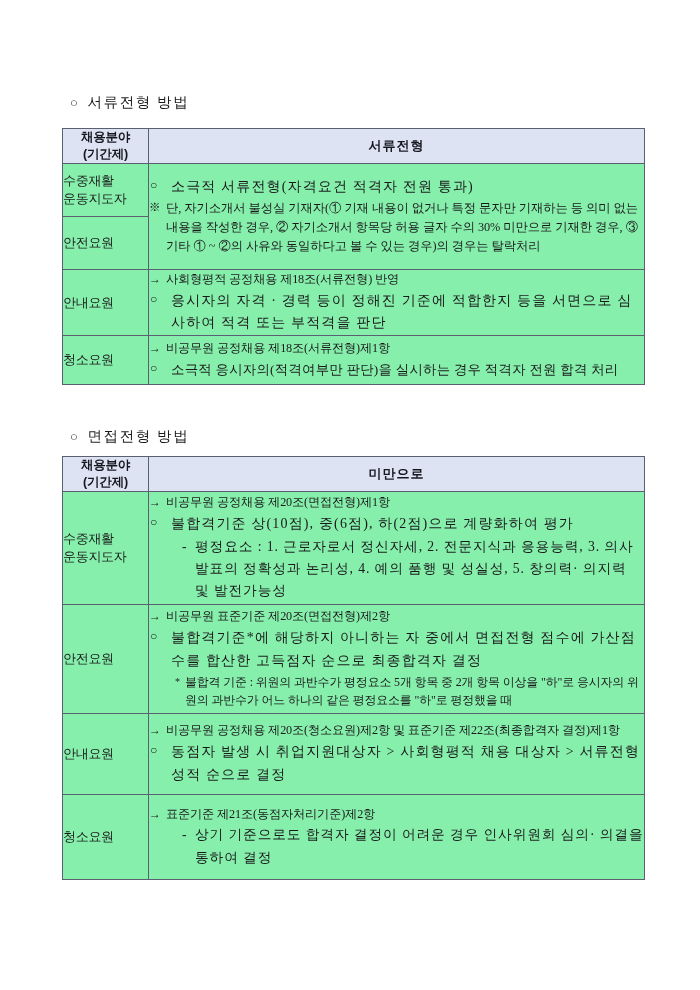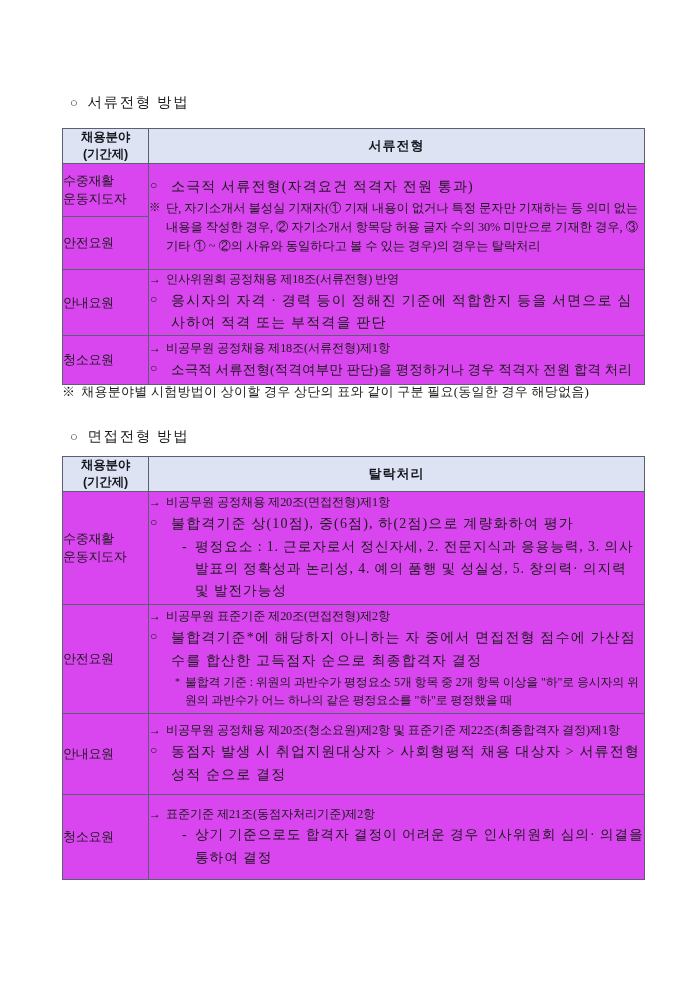--- a/index.html
+++ b/index.html
@@ -42,21 +42,21 @@
     letter-spacing: 1.6px;
   }
 
   
   .tbl {
     position: absolute;
     left: 62px;
     width: 583px;
     border-collapse: collapse;
     table-layout: fixed;
-    background: #d946ef;
+    background: #86efac;
   }
   .tbl td, .tbl th {
     border: 1px solid #5b5f72;
     padding: 0;
     vertical-align: middle;
   }
   .tbl .col-cat { width: 86px; }
 
   .hdr-cat, .hdr-main {
     background: #dee3f3;
@@ -220,64 +220,61 @@
         <span>안전요원</span>
       </td>
     </tr>
 
     <tr>
       <td class="cat-cell" style="height:52px;">
         <span>안내요원</span>
       </td>
       <td class="body-cell">
         <p class="p p-arrow">
-          <span class="bul">→</span><span>인사위원회 공정채용 제18조(서류전형) 반영</span>
+          <span class="bul">→</span><span>사회형평적 공정채용 제18조(서류전형) 반영</span>
         </p>
         <p class="p p-circle">
           <span class="bul">○</span><span>응시자의 자격 · 경력 등이 정해진 기준에 적합한지 등을 서면으로 심사하여 적격 또는 부적격을 판단</span>
         </p>
       </td>
     </tr>
 
     <tr>
       <td class="cat-cell" style="height:48px;">
         <span>청소요원</span>
       </td>
       <td class="body-cell">
         <p class="p p-arrow">
           <span class="bul">→</span><span>비공무원 공정채용  제18조(서류전형)제1항</span>
         </p>
         <p class="p p-circle" style="letter-spacing:0.25px;font-size:13.4px;">
-          <span class="bul">○</span><span>소극적 서류전형(적격여부만 판단)을 평정하거나 경우 적격자 전원 합격 처리</span>
+          <span class="bul">○</span><span>소극적 응시자의(적격여부만 판단)을 실시하는 경우 적격자 전원 합격 처리</span>
         </p>
       </td>
     </tr>
   </tbody>
     </table>
 
-  <div class="footnote" style="top:383px;">
-    <span class="bul">※</span><span>채용분야별 시험방법이 상이할 경우 상단의 표와 같이 구분 필요(동일한 경우 해당없음)</span>
-  </div>
 
   <div class="section-head" style="top:427px;">
     <span class="marker">○</span><span class="stext">면접전형 방법</span>
   </div>
 
   <table class="tbl" style="top:456px;">
     <colgroup>
         <col class="col-cat">
         <col>
       </colgroup>
     <tbody>
         <tr>
       <th class="hdr-cat">
         <span>채용분야</span><br>
         <span>(기간제)</span>
       </th>
-      <th class="hdr-main">탈락처리</th>
+      <th class="hdr-main">미만으로</th>
     </tr>
 
     <tr>
       <td class="cat-cell" style="height:112px;">
         <span>수중재활</span>
         <span class="l2">운동지도자</span>
       </td>
       <td class="body-cell">
         <p class="p p-arrow">
           <span class="bul">→</span><span>비공무원 공정채용 제20조(면접전형)제1항</span>

